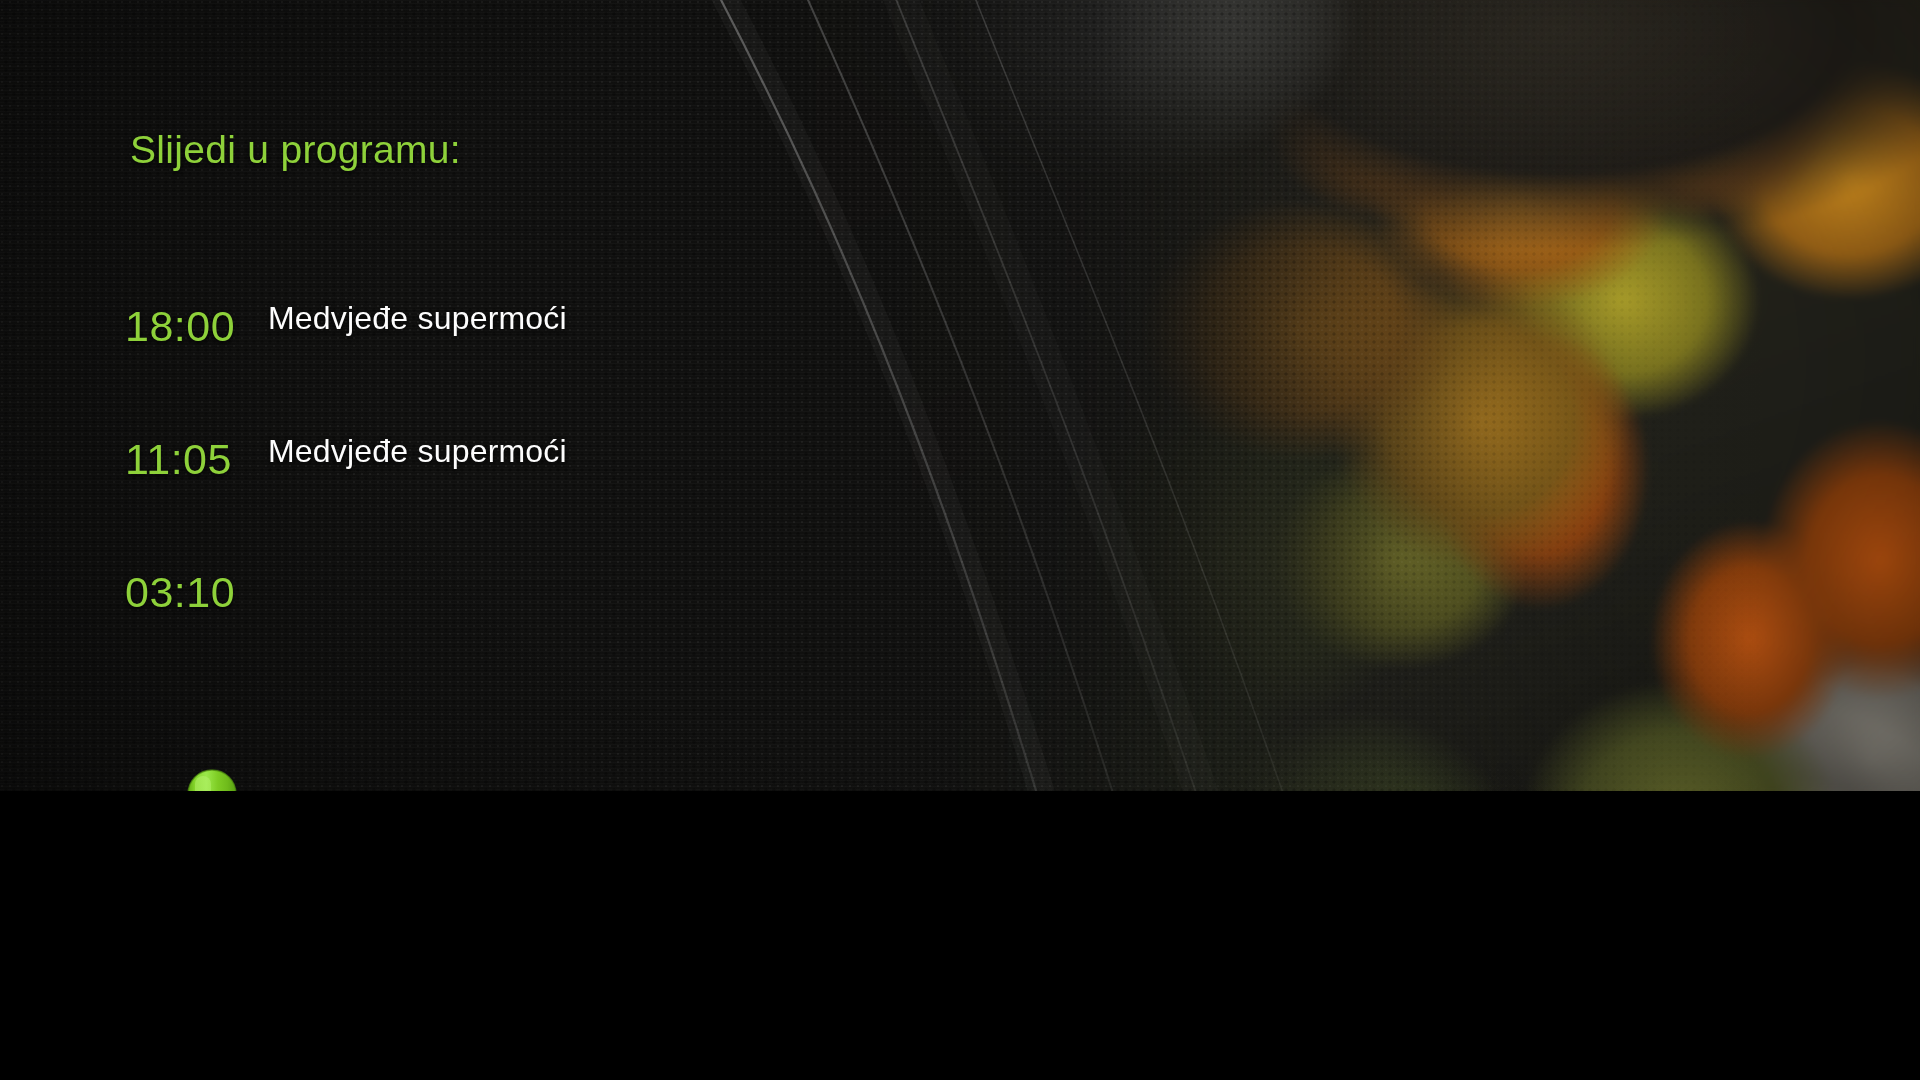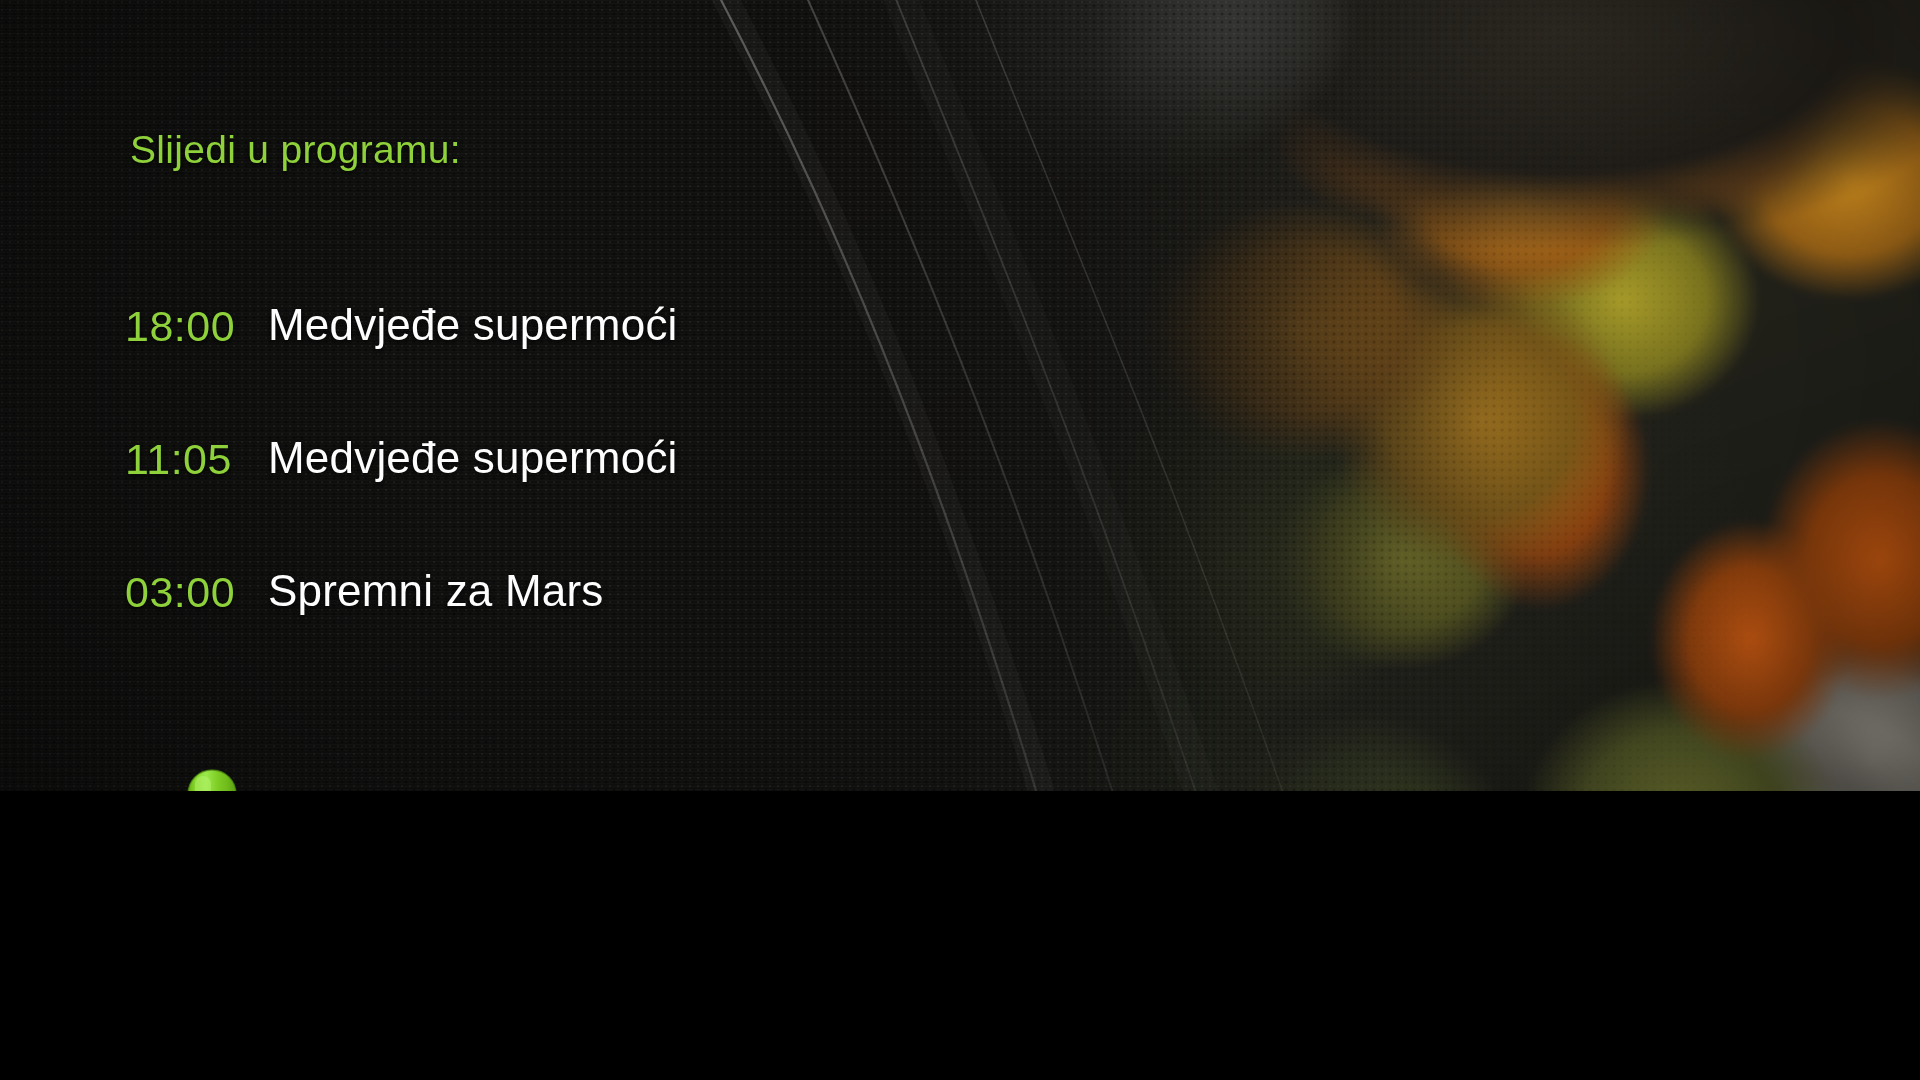--- a/index.html
+++ b/index.html
@@ -175,21 +175,21 @@
     letter-spacing: 0.5px;
     color: #8ed13a;
     text-shadow: 0 2px 5px rgba(0,0,0,0.85);
     white-space: nowrap;
   }
 
   .epg-title {
     position: absolute;
     left: 268px;
     top: 14px;
-    font-size: 44px;
+    font-size: 32px;
     font-weight: 400;
     letter-spacing: 0.2px;
     color: #fdfdfd;
     text-shadow: 0 2px 6px rgba(0,0,0,0.9);
     white-space: nowrap;
   }
 
   
   .power-logo {
     position: absolute;
@@ -251,22 +251,21 @@
         <span class="epg-time">18:00</span>
         <span class="epg-title">Medvjeđe supermoći</span>
       </div>
 
       <div class="epg-row">
         <span class="epg-time">11:05</span>
         <span class="epg-title">Medvjeđe supermoći</span>
       </div>
 
       <div class="epg-row">
-        <span class="epg-time">03:00</span>
-        <span class="epg-title">Spremni za Mars</span>
+        <span class="epg-time">03:10</span>
       </div>
 
     </div>
   </div>
 
   <svg class="power-logo" viewBox="0 0 250 300">
     <defs>
       <linearGradient id="ringGrad" x1="0" y1="0" x2="1" y2="1">
         <stop offset="0%" stop-color="#f4f4f0"></stop>
         <stop offset="18%" stop-color="#d9d9d2"></stop>

